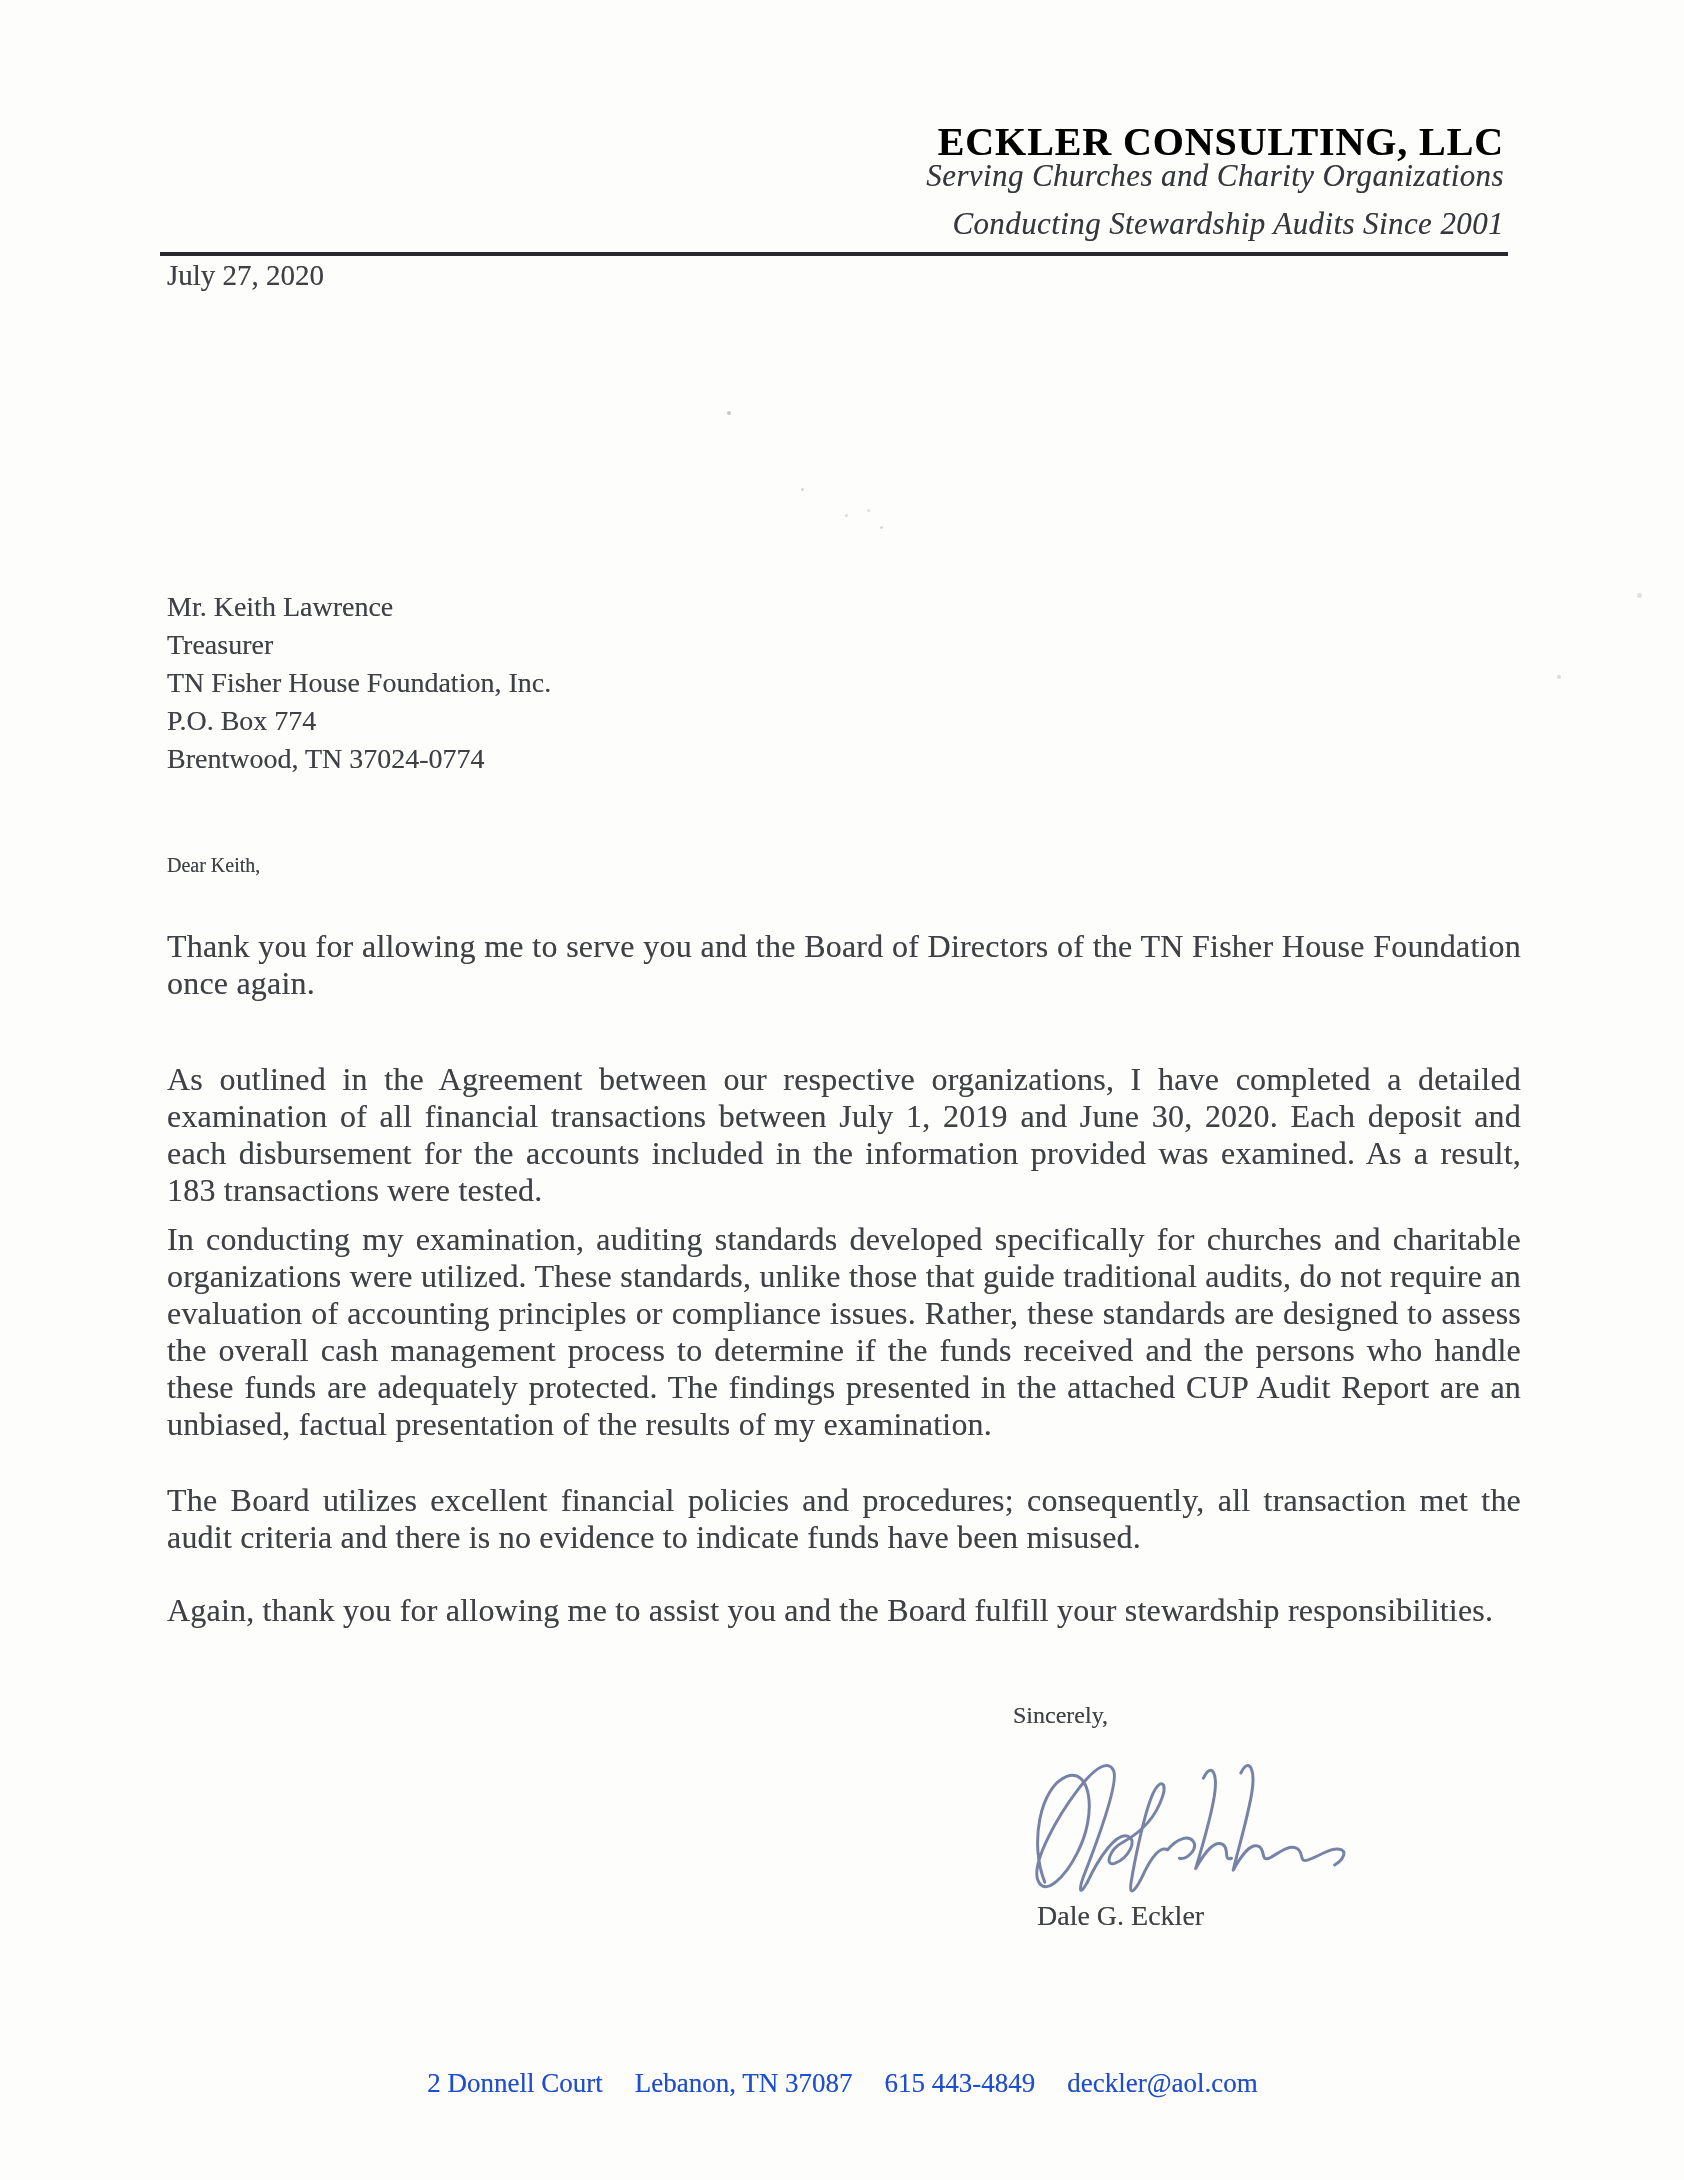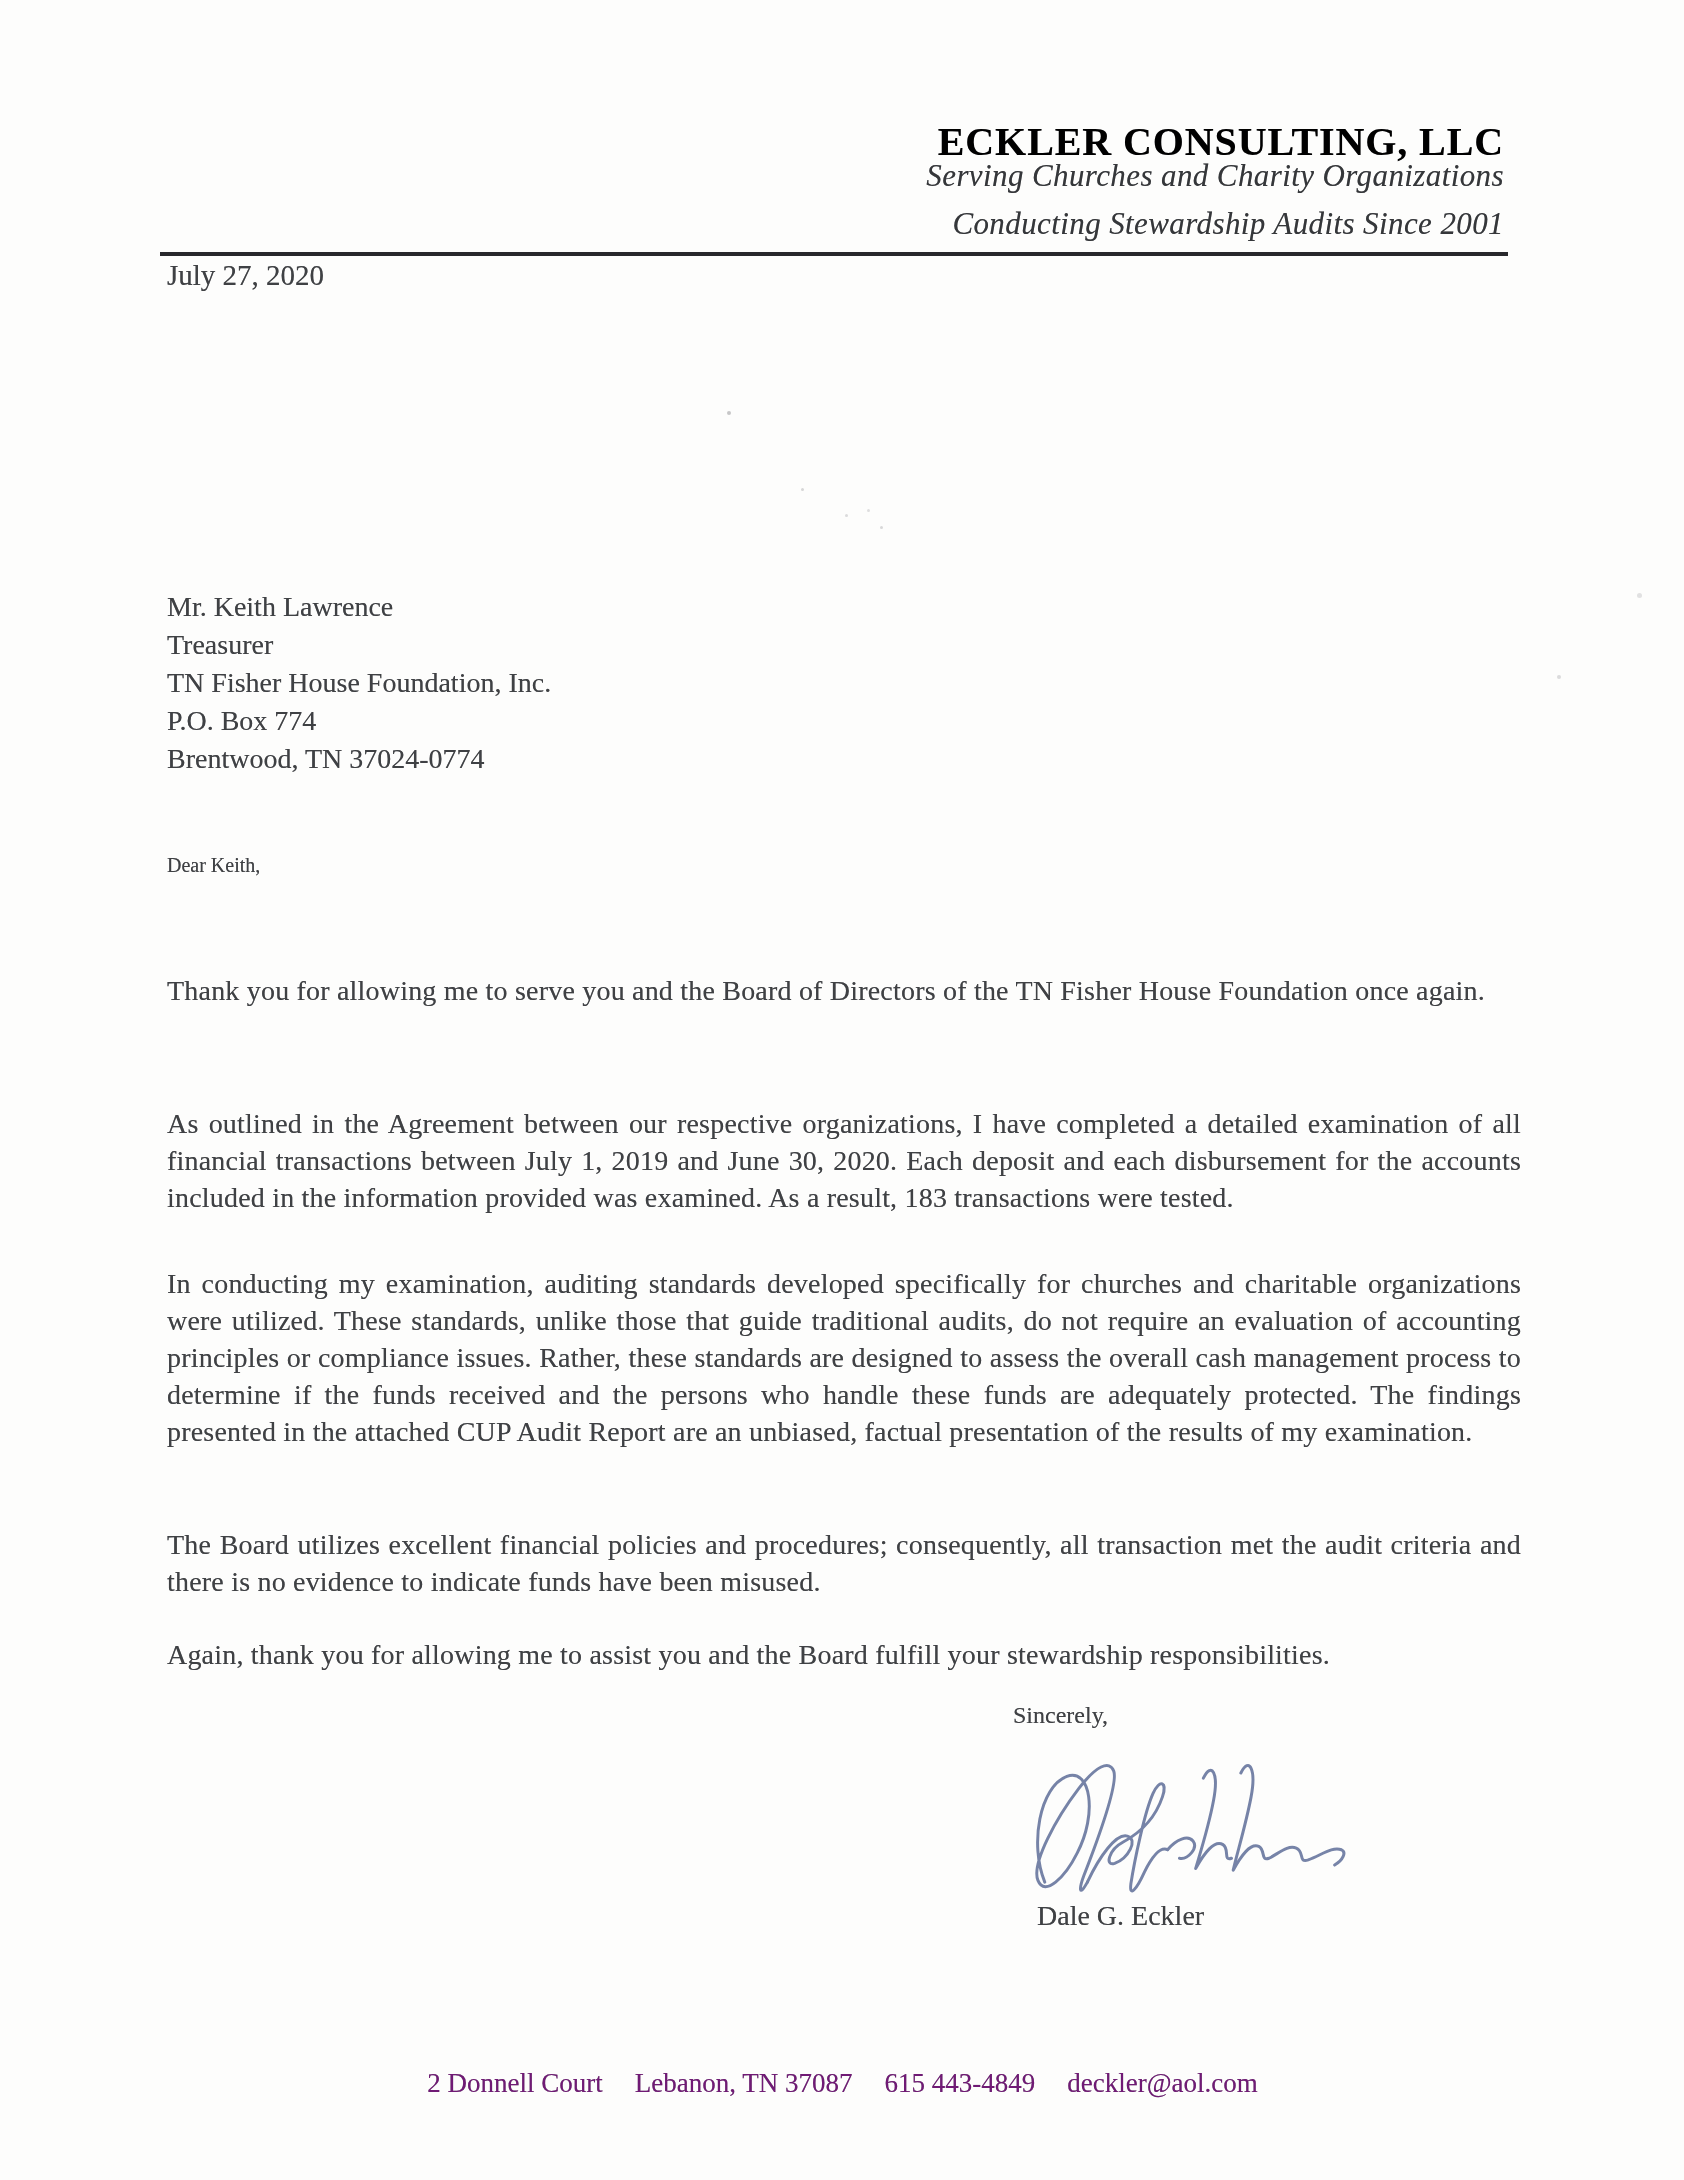--- a/index.html
+++ b/index.html
@@ -60,26 +60,25 @@
     position: absolute;
     top: 854px; left: 167px;
     font-size: 20px;
   }
 
   
   .para {
     position: absolute;
     left: 167px;
     width: 1354px;
-    font-size: 28px;
+    font-size: 32px;
     line-height: 37px;
     text-align: justify;
     text-justify: inter-word;
     letter-spacing: 0.2px;
-    margin-top: 44px;
   }
   .para-1 { top: 928px; }
   .para-2 { top: 1061px; }
   .para-3 { top: 1221px; }
   .para-4 { top: 1482px; }
   .para-5 { top: 1592px; }
 
   
   .valediction {
     position: absolute;
@@ -99,21 +98,21 @@
 
   
   .footer-line {
     position: absolute;
     top: 2068px; left: 0;
     width: 100%;
     display: flex;
     justify-content: center;
     gap: 32px;
     font-size: 27px;
-    color: #701a75;
+    color: #1d4ed8;
   }
 
   
   .speck {
     position: absolute;
     border-radius: 50%;
     background: #8f9093;
   }
   .sp1 { left: 727px;  top: 411px; width: 4.3px; height: 4.3px; opacity: 0.5; }
   .sp2 { left: 801px;  top: 488px; width: 3.4px; height: 3.4px; opacity: 0.35; }

